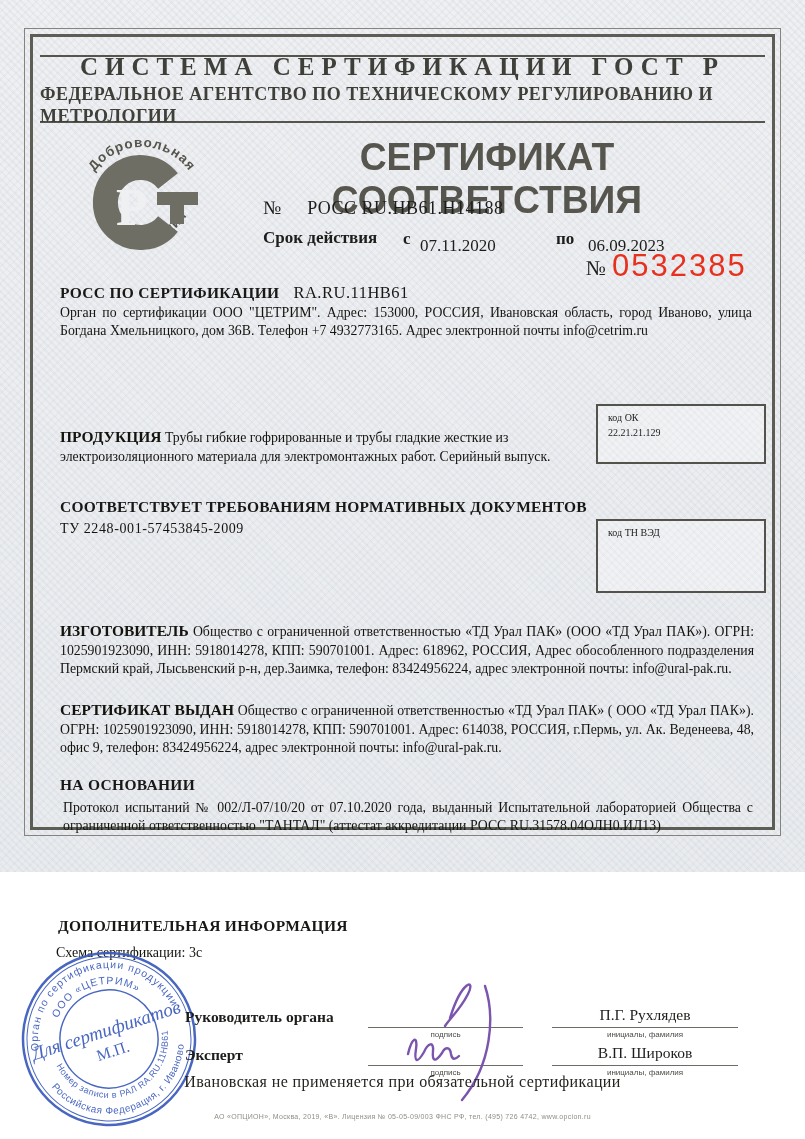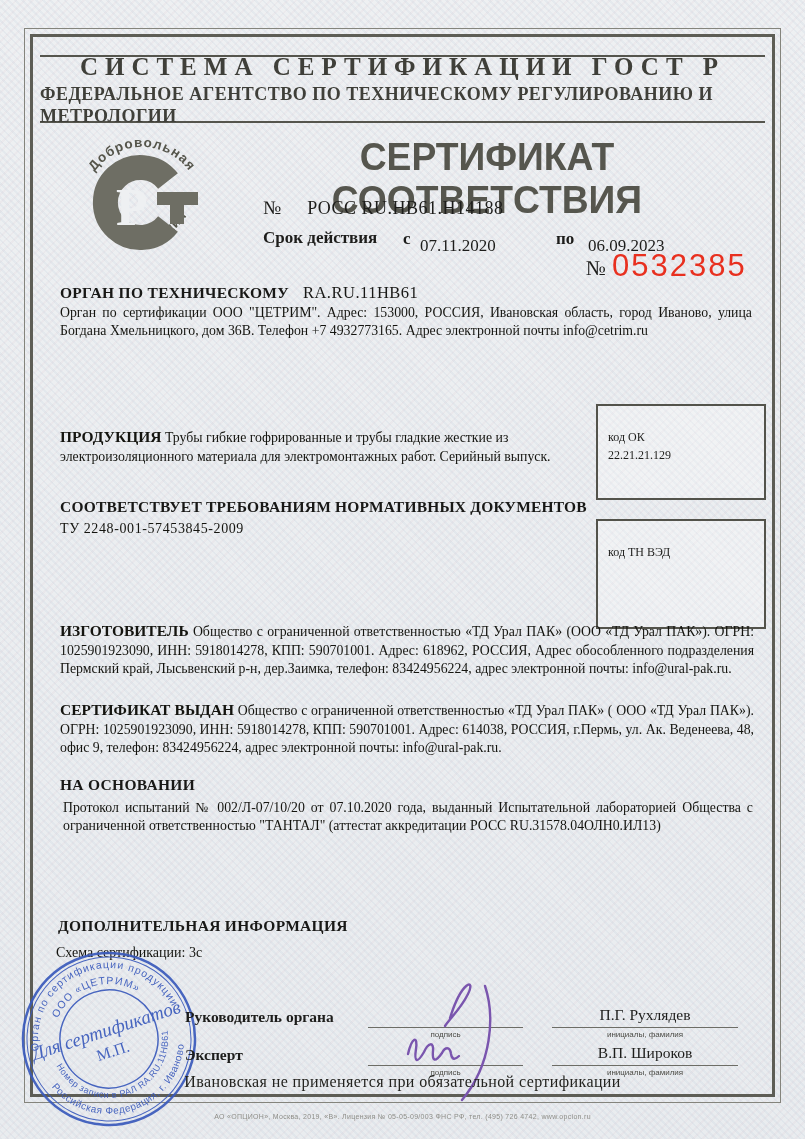--- a/index.html
+++ b/index.html
@@ -1,18 +1,18 @@
 <!DOCTYPE html>
 <html><head>
 <meta charset="utf-8">
 <style>
   html,body{margin:0;padding:0;}
   body{width:805px;height:1139px;overflow:hidden;}
   .page{
-    position:relative;width:805px;height:1139px;
+    position:relative;width:805px;height:872px;
     background:
       repeating-linear-gradient(45deg, rgba(150,175,200,.10) 0 2px, rgba(0,0,0,0) 2px 5px),
       repeating-linear-gradient(-45deg, rgba(205,160,175,.08) 0 2px, rgba(0,0,0,0) 2px 6px),
       linear-gradient(#eef0f2,#e9ecef);
     font-family:"Liberation Serif", serif;color:#1d1d1b;
   }
   .frame-outer{position:absolute;top:28px;left:24px;right:24px;bottom:36px;border:1px solid #84847c;}
   .frame-inner{position:absolute;top:34px;left:30px;right:30px;bottom:42px;border:3px solid #5d5d55;}
   .header-box{
     position:absolute;top:55px;left:40px;right:40px;height:64px;
@@ -44,21 +44,21 @@
   .sec-body{font-size:13.8px;line-height:1.33;color:#14140f;}
   .just{text-align:justify;}
   .abs{position:absolute;}
   .org-head{left:60px;top:283px;}
   .org-code{font-weight:normal;font-size:16.5px;margin-left:14px;letter-spacing:.5px;}
   .org-body{left:60px;top:304px;width:692px;}
   .product-para{left:60px;top:389px;width:540px;margin-top:38px;}
   .inline-head{font-weight:bold;font-size:15.5px;}
   .code-box{
     position:absolute;border:2px solid #53534b;background:rgba(255,255,255,.25);
-    padding:22px 10px;font-size:12px;line-height:1.5;
+    padding:4px 10px;font-size:10px;line-height:1.5;
   }
   .box-ok{left:596px;top:404px;width:146px;height:48px;}
   .box-tnved{left:596px;top:519px;width:146px;height:62px;}
   .conf-head{left:60px;top:498px;letter-spacing:.2px;}
   .conf-body{left:60px;top:520px;letter-spacing:.6px;font-size:14px;}
   .manuf-para{left:60px;top:621px;width:694px;}
   .issued-para{left:60px;top:700px;width:694px;}
   .basis-head{left:60px;top:776px;}
   .basis-body{left:63px;top:799px;width:690px;}
   .add-head{left:58px;top:917px;}
@@ -119,21 +119,21 @@
     <span class="v-date1">07.11.2020</span>
     <span class="v-to">по</span>
     <span class="v-date2">06.09.2023</span>
   </div>
 
   <div class="blank-no">
     <span>№</span><span class="digits">0532385</span>
   </div>
 
   <div class="abs org-head sec-heading">
-    <span>ОРГАН ПО ТЕХНИЧЕСКОМУ</span><span class="org-code">RA.RU.11HB61</span>
+    <span>РОСС ПО СЕРТИФИКАЦИИ</span><span class="org-code">RA.RU.11HB61</span>
   </div>
   <div class="abs org-body sec-body just">Орган по сертификации ООО "ЦЕТРИМ". Адрес: 153000, РОССИЯ, Ивановская область, город Иваново, улица Богдана Хмельницкого, дом 36В. Телефон +7 4932773165. Адрес электронной почты info@cetrim.ru</div>
 
   <div class="abs product-para sec-body">
     <span class="inline-head">ПРОДУКЦИЯ</span>
     <span>Трубы гибкие гофрированные и трубы гладкие жесткие из электроизоляционного материала для электромонтажных работ. Серийный выпуск.</span>
   </div>
   <div class="code-box box-ok">
     <div>код ОК</div>
     <div>22.21.21.129</div>

